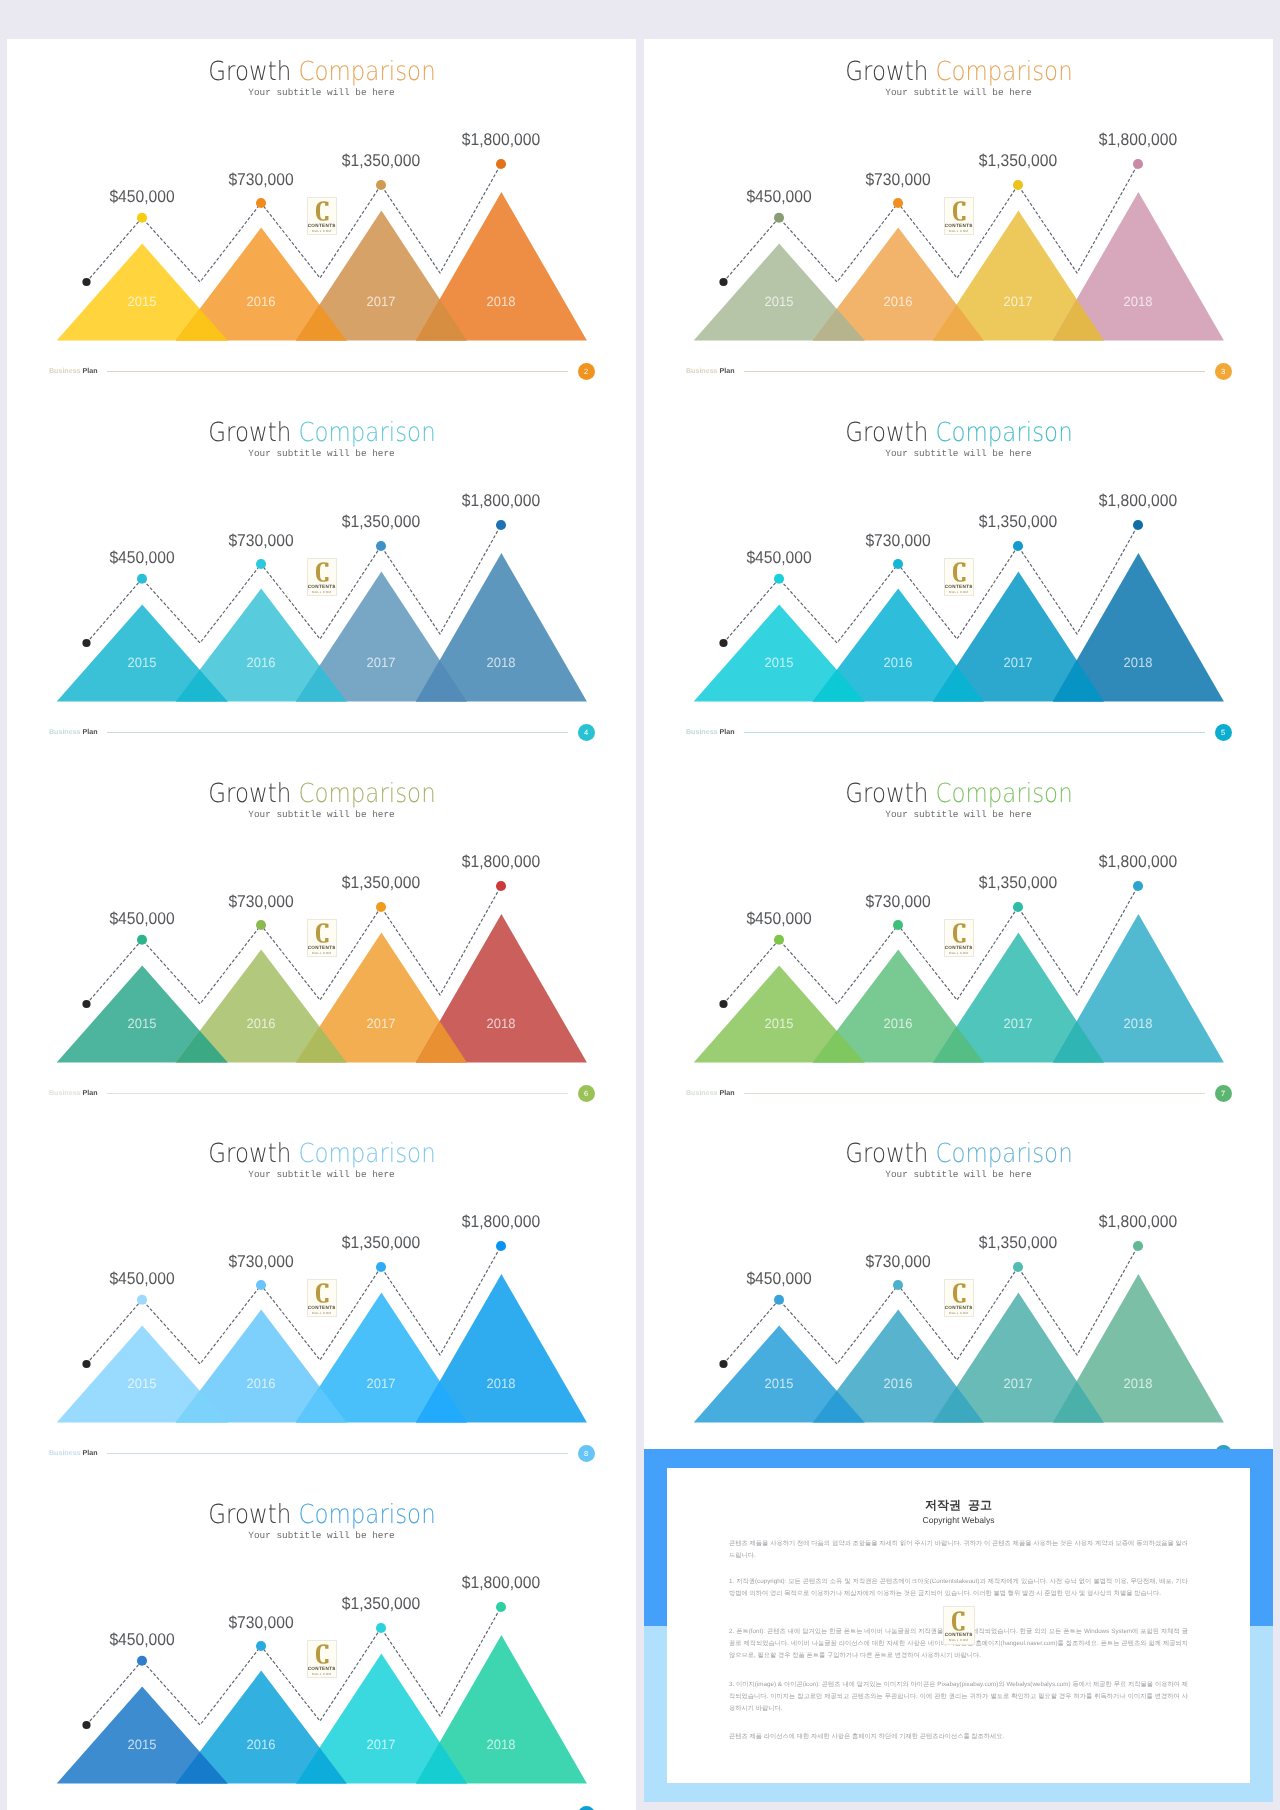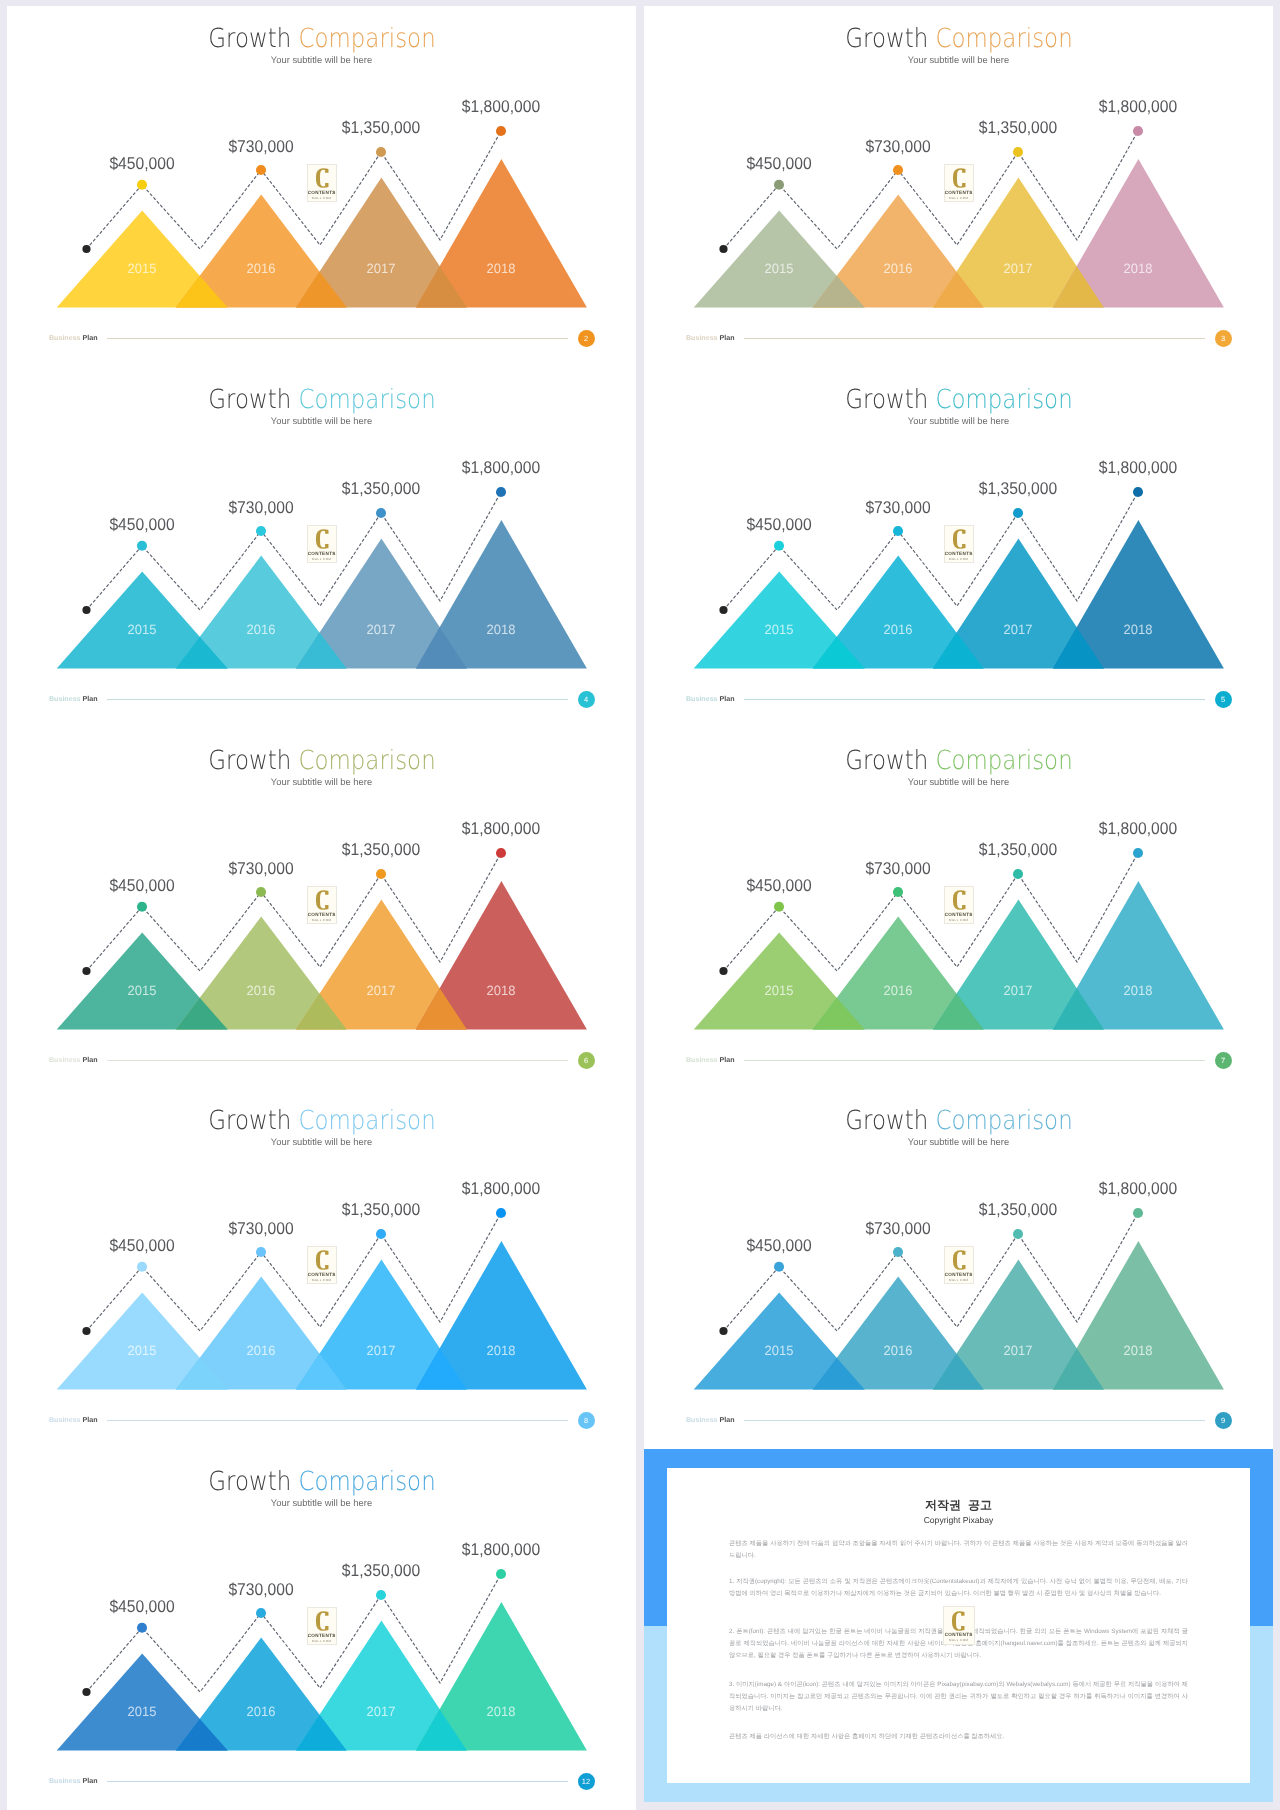--- a/index.html
+++ b/index.html
@@ -1,29 +1,29 @@
 <!DOCTYPE html>
 <html><head>
 <meta charset="utf-8">
 <title>Growth Comparison Template</title>
 <style>
   html,body{margin:0;padding:0;}
   body{width:1280px;height:1810px;background:#eae9f2;
        font-family:"Liberation Sans",sans-serif;overflow:hidden;
        -webkit-font-smoothing:antialiased;text-rendering:geometricPrecision;}
   .grid{position:relative;width:1280px;height:1810px;}
-  .slide{position:absolute;width:629px;height:364px;background:#ffffff;overflow:hidden;}
+  .slide{position:absolute;width:629px;height:364px;background:#ffffff;overflow:hidden;margin-top:33px;}
   .title{position:absolute;top:17px;left:0;width:100%;text-align:center;
          font-size:26.4px;font-weight:200;white-space:nowrap;line-height:32px;
          font-family:"DejaVu Sans",sans-serif;}
   .title .tw{display:inline-block;transform:scaleX(0.868);transform-origin:center;}
   .title .t1{color:#3f3f3f;}
   .subtitle{position:absolute;top:48px;left:0;width:100%;text-align:center;
             font-size:9.4px;color:#6b6b6b;line-height:12px;
-            font-family:Liberation Sans, sans-serif;}
+            font-family:Liberation Mono, monospace;}
   .chart{position:absolute;left:0;top:0;width:628px;height:352px;}
   .vlabel{position:absolute;font-size:17px;color:#56575a;white-space:nowrap;
           font-family:"Liberation Sans",sans-serif;line-height:17px;
           transform:translateX(-50%) scaleX(0.92);transform-origin:center top;}
   .ylabel{position:absolute;font-size:13.5px;color:rgba(255,255,255,0.70);white-space:nowrap;
           font-family:"Liberation Sans",sans-serif;line-height:13.5px;
           transform:translateX(-50%) scaleX(0.96);transform-origin:center top;}
   .footer{position:absolute;left:0;top:322.5px;width:628px;height:24px;}
   .fbrand{position:absolute;font-size:7.1px;white-space:nowrap;line-height:9px;
           font-family:"Liberation Sans",sans-serif;}
@@ -400,21 +400,21 @@
       <div class="footer">
         <div class="fbrand" style="left:42px;top:5.5px;"><span class="b1" style="color:#c4d9e6;">Business</span><span class="b2">Plan</span></div>
         <div class="fline" style="left:100px;top:9.5px;width:461px;background:#c4d9e6;"></div>
         <div class="fnum" style="left:570.5px;top:1.5px;background:#0f9fd4;">12</div>
       </div>
     </div>
 <div class="cslide" style="left:644px;top:1449px;width:629px;height:353px;">
       <div class="cband" style="left:0;top:176.5px;width:629px;height:176.5px;"></div>
       <div class="cpaper" style="left:23px;top:19px;width:583px;height:315px;">
         <div class="ctitle" style="position:absolute;left:0;top:31px;width:100%;font-size:12px;line-height:15px;">저작권 공고</div>
-        <div class="csub" style="position:absolute;left:0;top:47px;width:100%;font-size:8.6px;line-height:11px;">Copyright Pixabay</div>
+        <div class="csub" style="position:absolute;left:0;top:47px;width:100%;font-size:8.6px;line-height:11px;">Copyright Webalys</div>
         <div class="cpara" style="position:absolute;left:62px;top:70px;width:459px;font-size:6.25px;line-height:12.1px;">콘텐츠 제품을 사용하기 전에 다음의 협약과 조항들을 자세히 읽어 주시기 바랍니다. 귀하가 이 콘텐츠 제품을 사용하는 것은 사용자 계약과 보증에 동의하셨음을 알려드립니다.</div>
         <div class="cpara" style="position:absolute;left:62px;top:108px;width:459px;font-size:6.25px;line-height:12.1px;">1. 저작권(copyright): 모든 콘텐츠의 소유 및 저작권은 콘텐츠메이크아웃(Contentstakeout)과 제작자에게 있습니다. 사전 승낙 없이 불법적 이용, 무단전재, 배포, 기타 방법에 의하여 영리 목적으로 이용하거나 제삼자에게 이용하는 것은 금지되어 있습니다. 이러한 불법 행위 발견 시 준엄한 민사 및 형사상의 처벌을 받습니다.</div>
         <div class="cpara" style="position:absolute;left:62px;top:158px;width:459px;font-size:6.25px;line-height:12.1px;">2. 폰트(font): 콘텐츠 내에 담겨있는 한글 폰트는 네이버 나눔글꼴의 저작권을 준수하여 제작되었습니다. 한글 외의 모든 폰트는 Windows System에 포함된 자체적 글꼴로 제작되었습니다. 네이버 나눔글꼴 라이선스에 대한 자세한 사항은 네이버 나눔글꼴 홈페이지(hangeul.naver.com)를 참조하세요. 폰트는 콘텐츠와 함께 제공되지 않으므로, 필요할 경우 정품 폰트를 구입하거나 다른 폰트로 변경하여 사용하시기 바랍니다.</div>
         <div class="cpara" style="position:absolute;left:62px;top:211px;width:459px;font-size:6.25px;line-height:12.1px;">3. 이미지(image) &amp; 아이콘(icon): 콘텐츠 내에 담겨있는 이미지와 아이콘은 Pixabay(pixabay.com)와 Webalys(webalys.com) 등에서 제공한 무료 저작물을 이용하여 제작되었습니다. 이미지는 참고로만 제공되고 콘텐츠와는 무관합니다. 이에 관한 권리는 귀하가 별도로 확인하고 필요할 경우 허가를 취득하거나 이미지를 변경하여 사용하시기 바랍니다.</div>
         <div class="cpara" style="position:absolute;left:62px;top:263px;width:459px;font-size:6.25px;line-height:12.1px;">콘텐츠 제품 라이선스에 대한 자세한 사항은 홈페이지 하단에 기재한 콘텐츠라이선스를 참조하세요.</div>
         <div class="wm" style="left:276px;top:138px;width:31.5px;height:38.5px;">
           <svg class="wmsvg" viewBox="0 0 100 150">
             <path d="M96 34 L96 5 Q78 0 58 0 Q30 0 14 17 Q0 32 0 62 L0 88 Q0 118 14 133 Q30 150 58 150 Q78 150 96 144 L96 113 L70 113 L70 136 Q64 139 57 139 Q42 139 36 126 Q31 115 31 88 L31 62 Q31 35 36 24 Q42 11 57 11 Q64 11 70 14 L70 34 Z" fill="#b8993d"></path>
           </svg>
           <div class="l1">CONTENTS</div>

